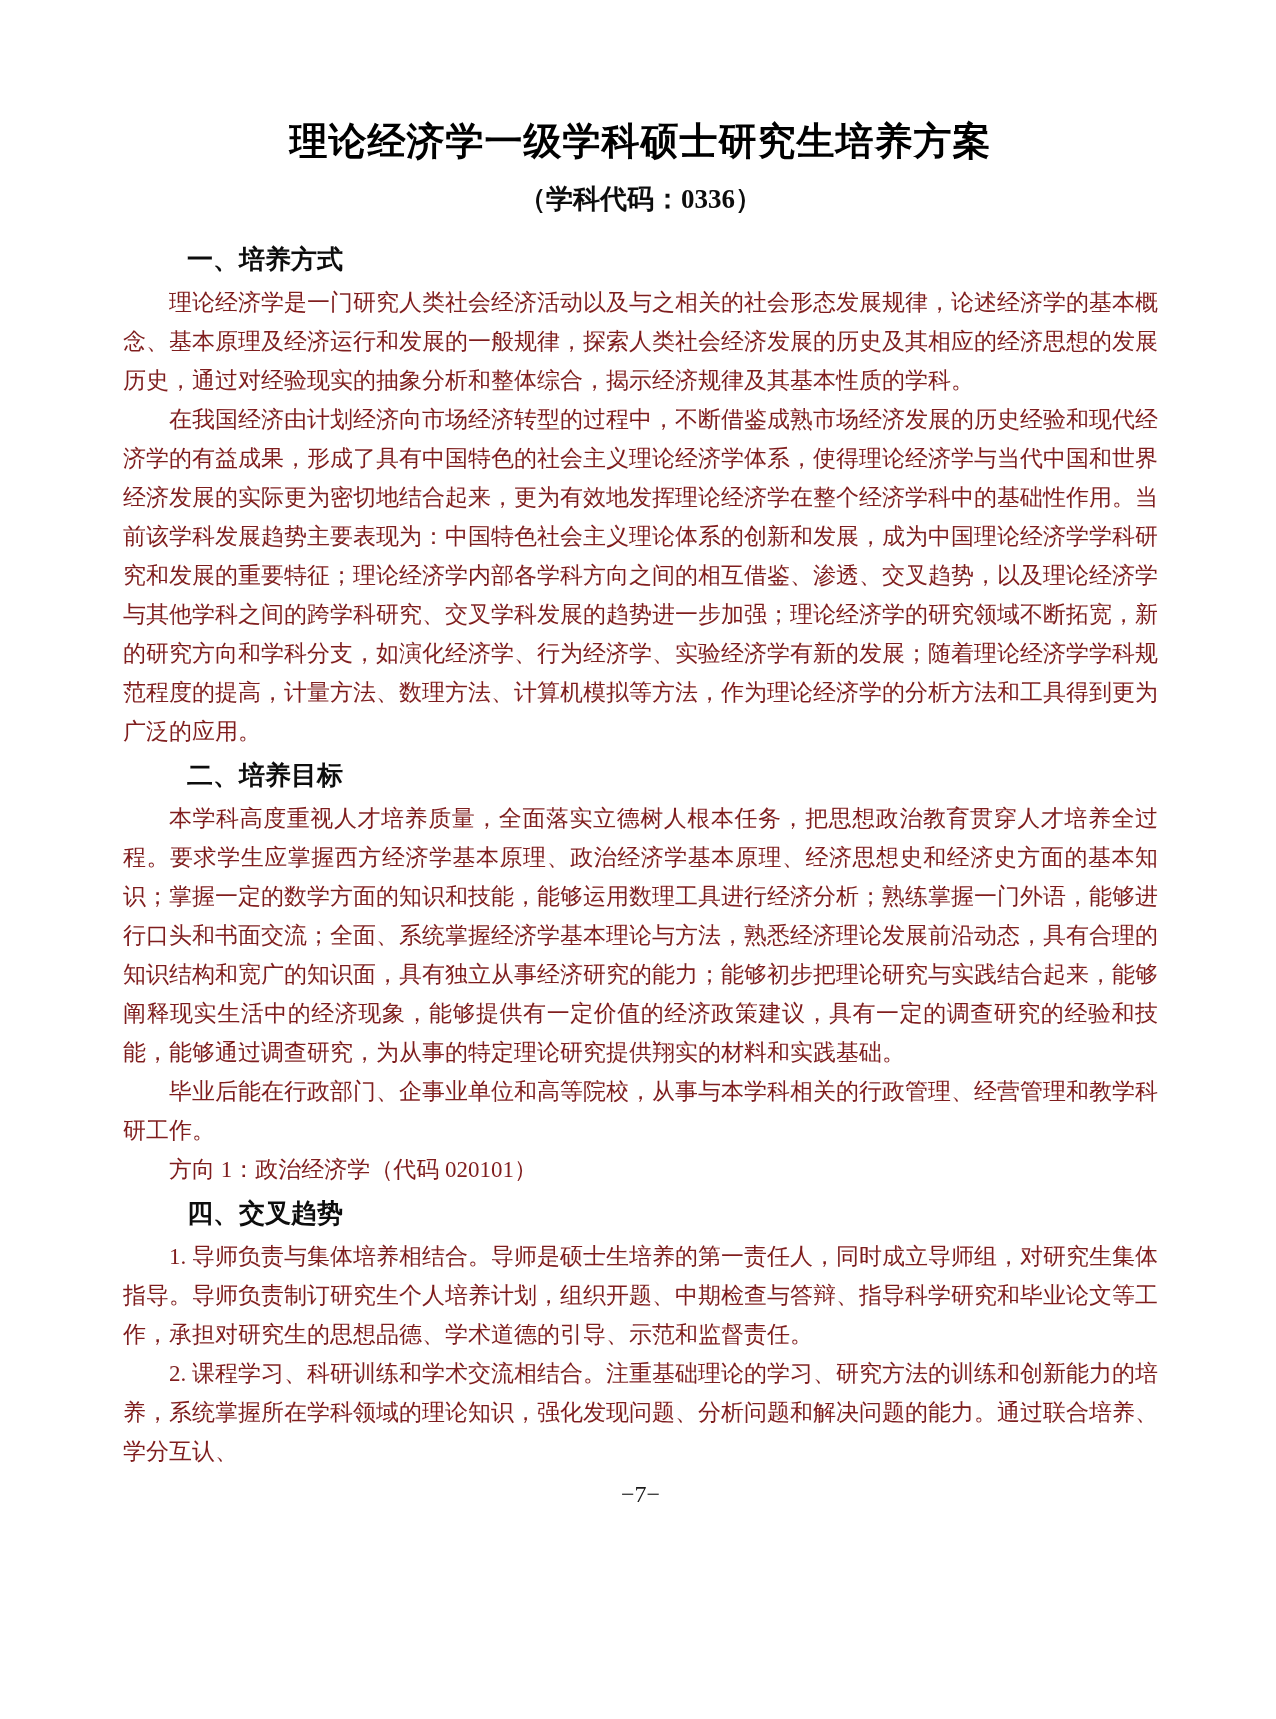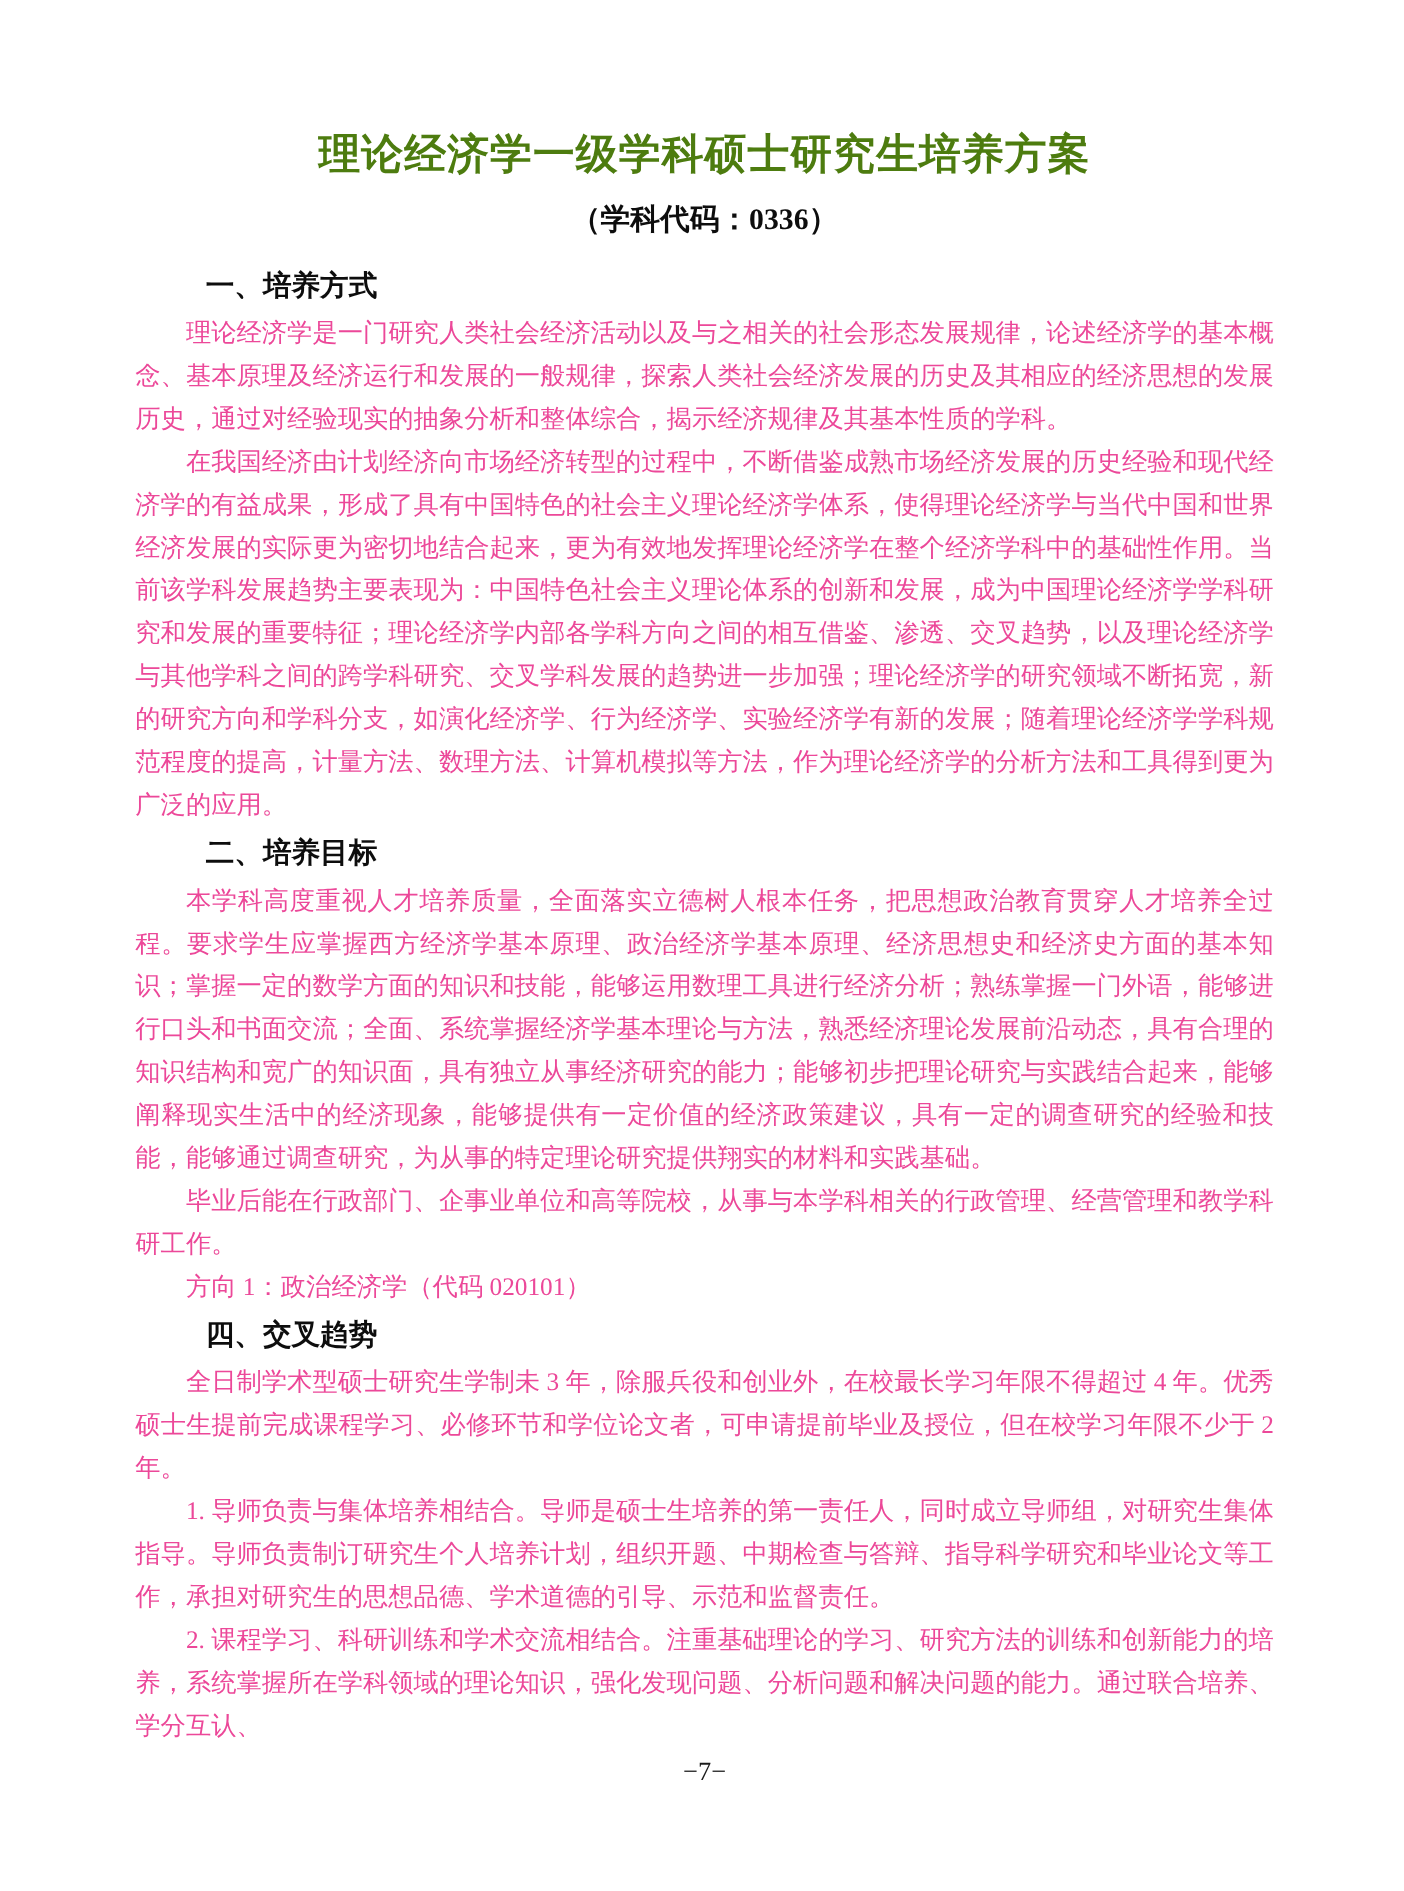--- a/index.html
+++ b/index.html
@@ -20,21 +20,21 @@
   }
   .doc-title {
     margin: 0;
     padding-top: 116px;
     text-align: center;
     font-family: "Liberation Sans", "DejaVu Sans", sans-serif;
     font-weight: 700;
     font-size: 38px;
     line-height: 50px;
     letter-spacing: 1px;
-    color: #4d7c0f;
+    color: #000000;
   }
   .doc-subtitle {
     margin-top: 15px;
     text-align: center;
     font-family: "Liberation Serif", "DejaVu Serif", serif;
     font-weight: 700;
     font-size: 27px;
     line-height: 36px;
     color: #0d0d0d;
   }
@@ -51,21 +51,21 @@
     margin-top: 26px;
   }
   .body-para {
     margin: 0;
     font-family: "Liberation Serif", "DejaVu Serif", serif;
     font-size: 23px;
     line-height: 39px;
     text-align: justify;
     text-justify: inter-character;
     text-indent: 2em;
-    color: #ec4899;
+    color: #7f1d1d;
   }
   .page-footer {
     margin-top: 8px;
     text-align: center;
     font-family: "Liberation Serif", "DejaVu Serif", serif;
     font-size: 24px;
     line-height: 30px;
     color: #1b1b1b;
   }
 </style>
@@ -89,21 +89,20 @@
     <p class="body-para">本学科高度重视人才培养质量，全面落实立德树人根本任务，把思想政治教育贯穿人才培养全过程。要求学生应掌握西方经济学基本原理、政治经济学基本原理、经济思想史和经济史方面的基本知识；掌握一定的数学方面的知识和技能，能够运用数理工具进行经济分析；熟练掌握一门外语，能够进行口头和书面交流；全面、系统掌握经济学基本理论与方法，熟悉经济理论发展前沿动态，具有合理的知识结构和宽广的知识面，具有独立从事经济研究的能力；能够初步把理论研究与实践结合起来，能够阐释现实生活中的经济现象，能够提供有一定价值的经济政策建议，具有一定的调查研究的经验和技能，能够通过调查研究，为从事的特定理论研究提供翔实的材料和实践基础。</p>
     <p class="body-para">毕业后能在行政部门、企事业单位和高等院校，从事与本学科相关的行政管理、经营管理和教学科研工作。</p>
   </section>
 
   <section>
     <p class="body-para">方向 1：政治经济学（代码 020101）</p>
   </section>
 
   <section>
     <h2 class="section-heading">四、交叉趋势</h2>
-    <p class="body-para">全日制学术型硕士研究生学制未 3 年，除服兵役和创业外，在校最长学习年限不得超过 4 年。优秀硕士生提前完成课程学习、必修环节和学位论文者，可申请提前毕业及授位，但在校学习年限不少于 2 年。</p>
   </section>
 
   <section>
     <p class="body-para">1. 导师负责与集体培养相结合。导师是硕士生培养的第一责任人，同时成立导师组，对研究生集体指导。导师负责制订研究生个人培养计划，组织开题、中期检查与答辩、指导科学研究和毕业论文等工作，承担对研究生的思想品德、学术道德的引导、示范和监督责任。</p>
     <p class="body-para">2. 课程学习、科研训练和学术交流相结合。注重基础理论的学习、研究方法的训练和创新能力的培养，系统掌握所在学科领域的理论知识，强化发现问题、分析问题和解决问题的能力。通过联合培养、学分互认、</p>
   </section>
 
   <div class="page-footer">−7−</div>
 
 </div>

